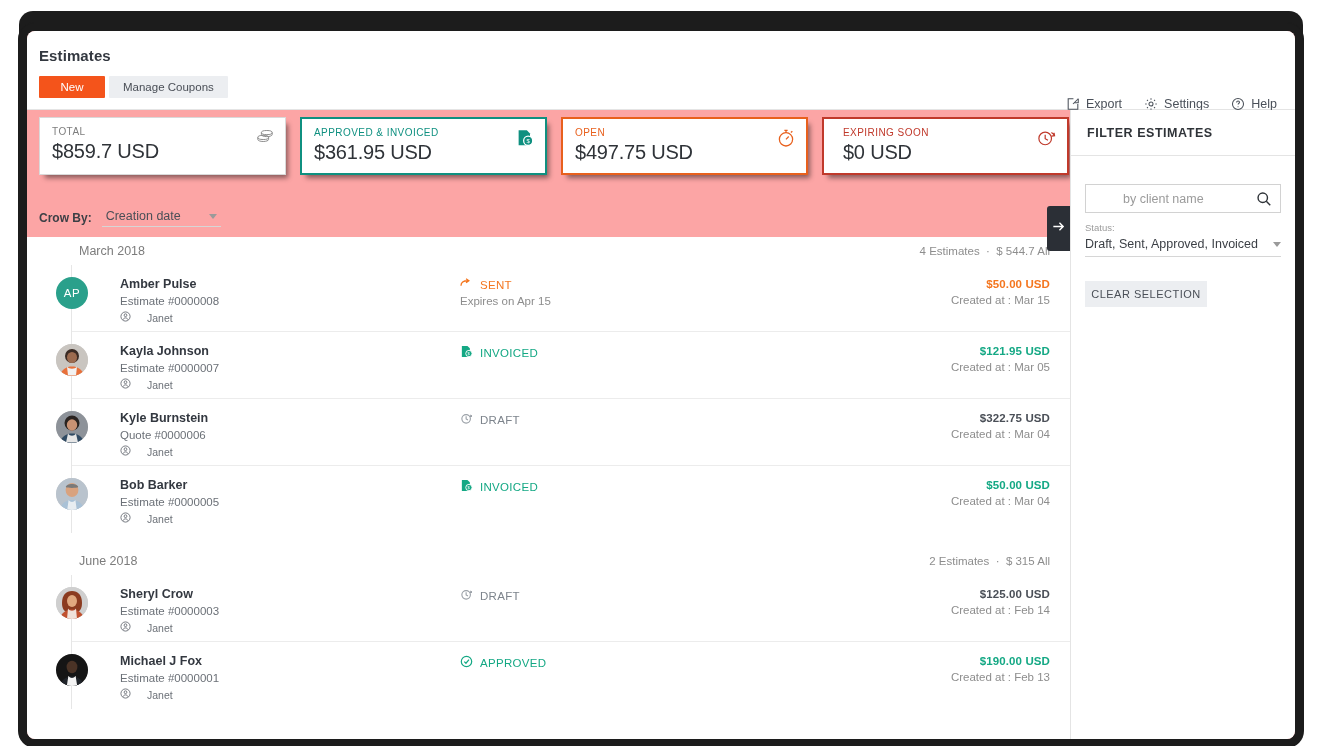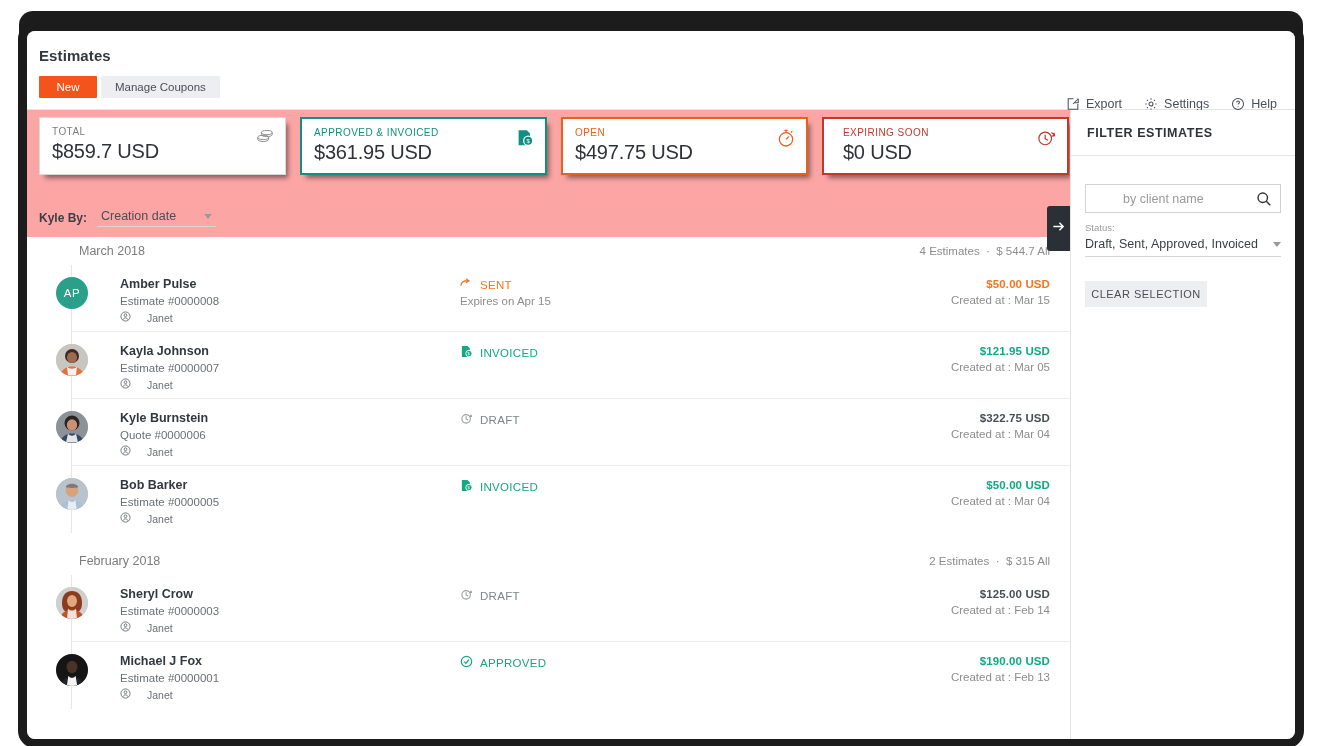--- a/index.html
+++ b/index.html
@@ -38,21 +38,21 @@
     background: #ffffff;
     border-bottom: 1px solid #e4e4e4;
   }
   .page-title {
     position: absolute; left: 12px; top: 16px;
     font-size: 15px; font-weight: bold; color: #333840;
     letter-spacing: .1px;
   }
   .btn-group { position: absolute; left: 12px; top: 45px; display: flex; }
   .btn-new {
-    width: 58px; height: 22px;
+    width: 66px; height: 22px;
     background: #f4541b;
     color: #ffffff;
     font-size: 11.5px;
     display: flex; align-items: center; justify-content: center;
     border-radius: 1px;
     cursor: pointer;
   }
   .btn-manage {
     height: 22px; padding: 0 14px;
     background: #eceef1;
@@ -356,21 +356,21 @@
           <svg width="21" height="20" viewBox="0 0 24 22" fill="none" stroke="#c0392b" stroke-width="1.4">
             <circle cx="10.5" cy="11.5" r="7.2"></circle>
             <path d="M10.5 7.2v4.6l3.2 1.8"></path>
             <path d="M17.6 4.6c1.6 1 2.8 2.3 3.4 3.6M20.6 5l.6 3.4-3.3.4"></path>
           </svg>
         </div>
       </div>
     </div>
 
     <div class="sortbar">
-      <div class="sort-label">Kyle By:</div>
+      <div class="sort-label">Crow By:</div>
       <div class="sort-select">
         <span class="sort-value">Creation date</span>
         <span class="caret"></span>
       </div>
     </div>
 
     <div class="collapse-tab">
       <span>
         <svg width="15" height="15" viewBox="0 0 16 16" fill="none" stroke="#ffffff" stroke-width="1.5">
           <path d="M2.5 8h10.5M9 4l4 4-4 4"></path>
@@ -550,21 +550,21 @@
             <div class="expires"></div>
           </div>
           <div class="amount-col">
             <div class="amount invoiced">$50.00 USD</div>
             <div class="created">Created at : Mar 04</div>
           </div>
         </div>
       </div>
 
       <div class="month-head" style="margin-top:14px;">
-        <span class="month-title">February 2018</span>
+        <span class="month-title">June 2018</span>
         <span class="month-meta">
           <span>2 Estimates</span>
           &nbsp;<span>·</span>&nbsp;
           <span>$ 315 All</span>
         </span>
       </div>
 
       <div class="rows">
 
         <div class="row">

